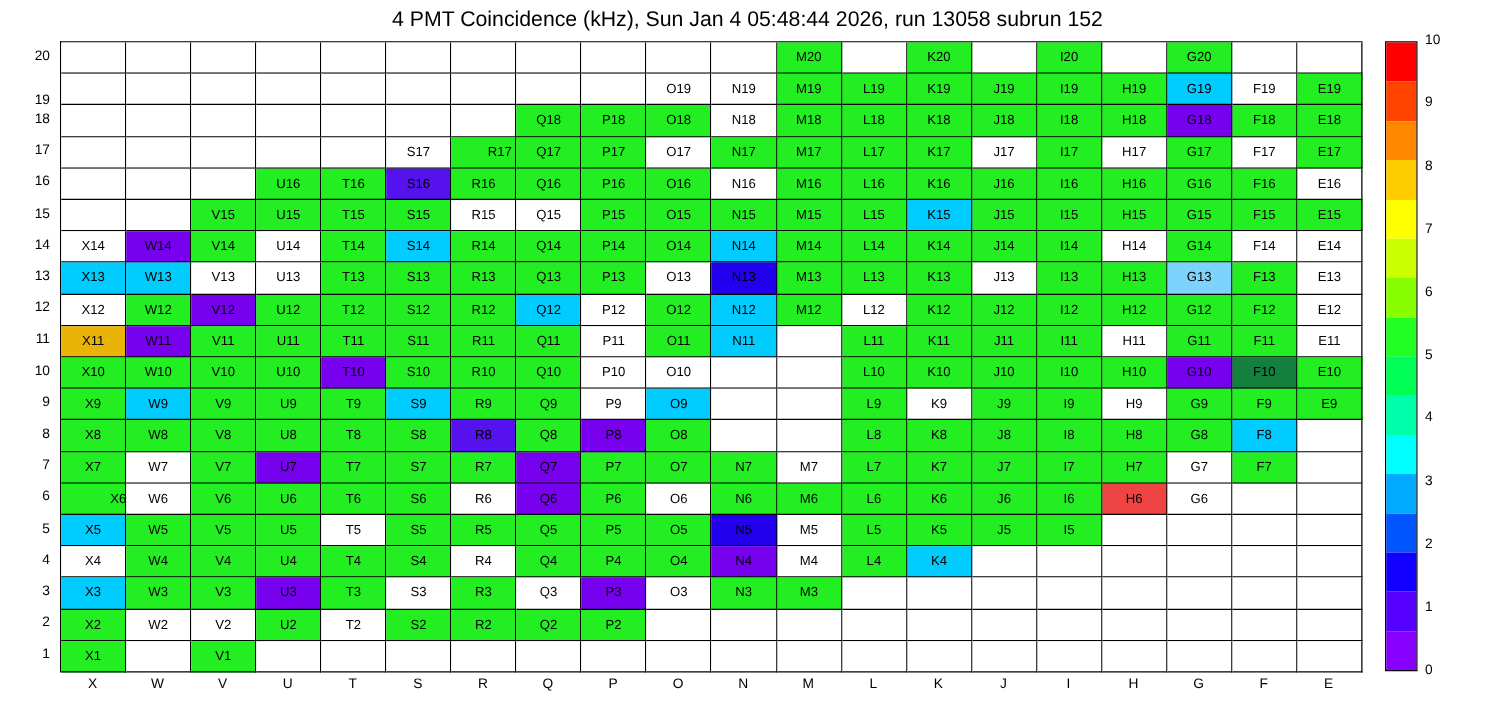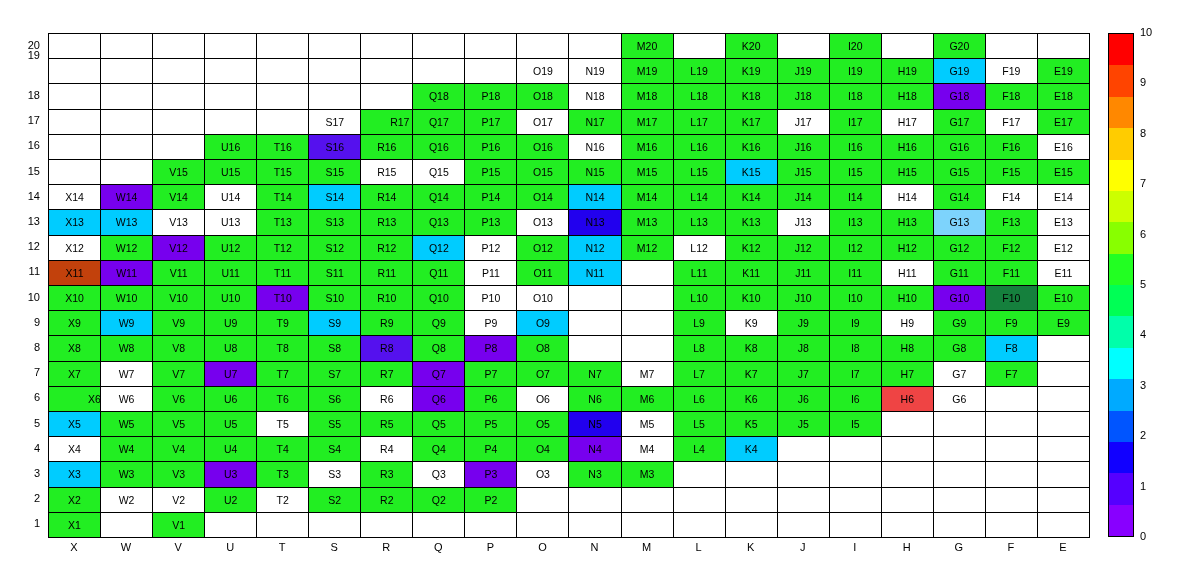--- a/index.html
+++ b/index.html
@@ -42,20 +42,21 @@
   #cbar .seg{flex:1 1 auto;}
   .cbtick{
     position:absolute;left:1140px;font-size:11px;color:#000;
   }
 </style>
 </head>
 <body>
 
 <div id="root">
 
+  <div id="title">4 PMT Coincidence (kHz), Sun Jan  4 05:48:44 2026, run 13058 subrun 152</div>
 
   <div id="plot">
     <div class="grid" id="grid">
         <div class="cell"></div>
         <div class="cell"></div>
         <div class="cell"></div>
         <div class="cell"></div>
         <div class="cell"></div>
         <div class="cell"></div>
         <div class="cell"></div>
@@ -225,21 +226,21 @@
         <div class="cell" style="background: rgb(0, 204, 255);">N12</div>
         <div class="cell" style="background: rgb(34, 238, 34);">M12</div>
         <div class="cell" style="background: rgb(255, 255, 255);">L12</div>
         <div class="cell" style="background: rgb(34, 238, 34);">K12</div>
         <div class="cell" style="background: rgb(34, 238, 34);">J12</div>
         <div class="cell" style="background: rgb(34, 238, 34);">I12</div>
         <div class="cell" style="background: rgb(34, 238, 34);">H12</div>
         <div class="cell" style="background: rgb(34, 238, 34);">G12</div>
         <div class="cell" style="background: rgb(34, 238, 34);">F12</div>
         <div class="cell" style="background: rgb(255, 255, 255);">E12</div>
-        <div class="cell" style="background: #c2410c;">X11</div>
+        <div class="cell" style="background: #eab308;">X11</div>
         <div class="cell" style="background: rgb(119, 0, 238);">W11</div>
         <div class="cell" style="background: rgb(34, 238, 34);">V11</div>
         <div class="cell" style="background: rgb(34, 238, 34);">U11</div>
         <div class="cell" style="background: rgb(34, 238, 34);">T11</div>
         <div class="cell" style="background: rgb(34, 238, 34);">S11</div>
         <div class="cell" style="background: rgb(34, 238, 34);">R11</div>
         <div class="cell" style="background: rgb(34, 238, 34);">Q11</div>
         <div class="cell" style="background: rgb(255, 255, 255);">P11</div>
         <div class="cell" style="background: rgb(34, 238, 34);">O11</div>
         <div class="cell" style="background: rgb(0, 204, 255);">N11</div>
@@ -450,21 +451,21 @@
         <div class="cell"></div>
         <div class="cell"></div>
         <div class="cell"></div>
         <div class="cell"></div>
         <div class="cell"></div>
       </div>
   </div>
 
   <div id="ylabels">
       <div class="ylab" style="top: 38.6px;">20</div>
-      <div class="ylab" style="top: 49px;">19</div>
+      <div class="ylab" style="top: 74px;">19</div>
       <div class="ylab" style="top: 89px;">18</div>
       <div class="ylab" style="top: 114.2px;">17</div>
       <div class="ylab" style="top: 139.4px;">16</div>
       <div class="ylab" style="top: 164.6px;">15</div>
       <div class="ylab" style="top: 189.8px;">14</div>
       <div class="ylab" style="top: 215px;">13</div>
       <div class="ylab" style="top: 240.2px;">12</div>
       <div class="ylab" style="top: 265.4px;">11</div>
       <div class="ylab" style="top: 290.6px;">10</div>
       <div class="ylab" style="top: 315.8px;">9</div>

